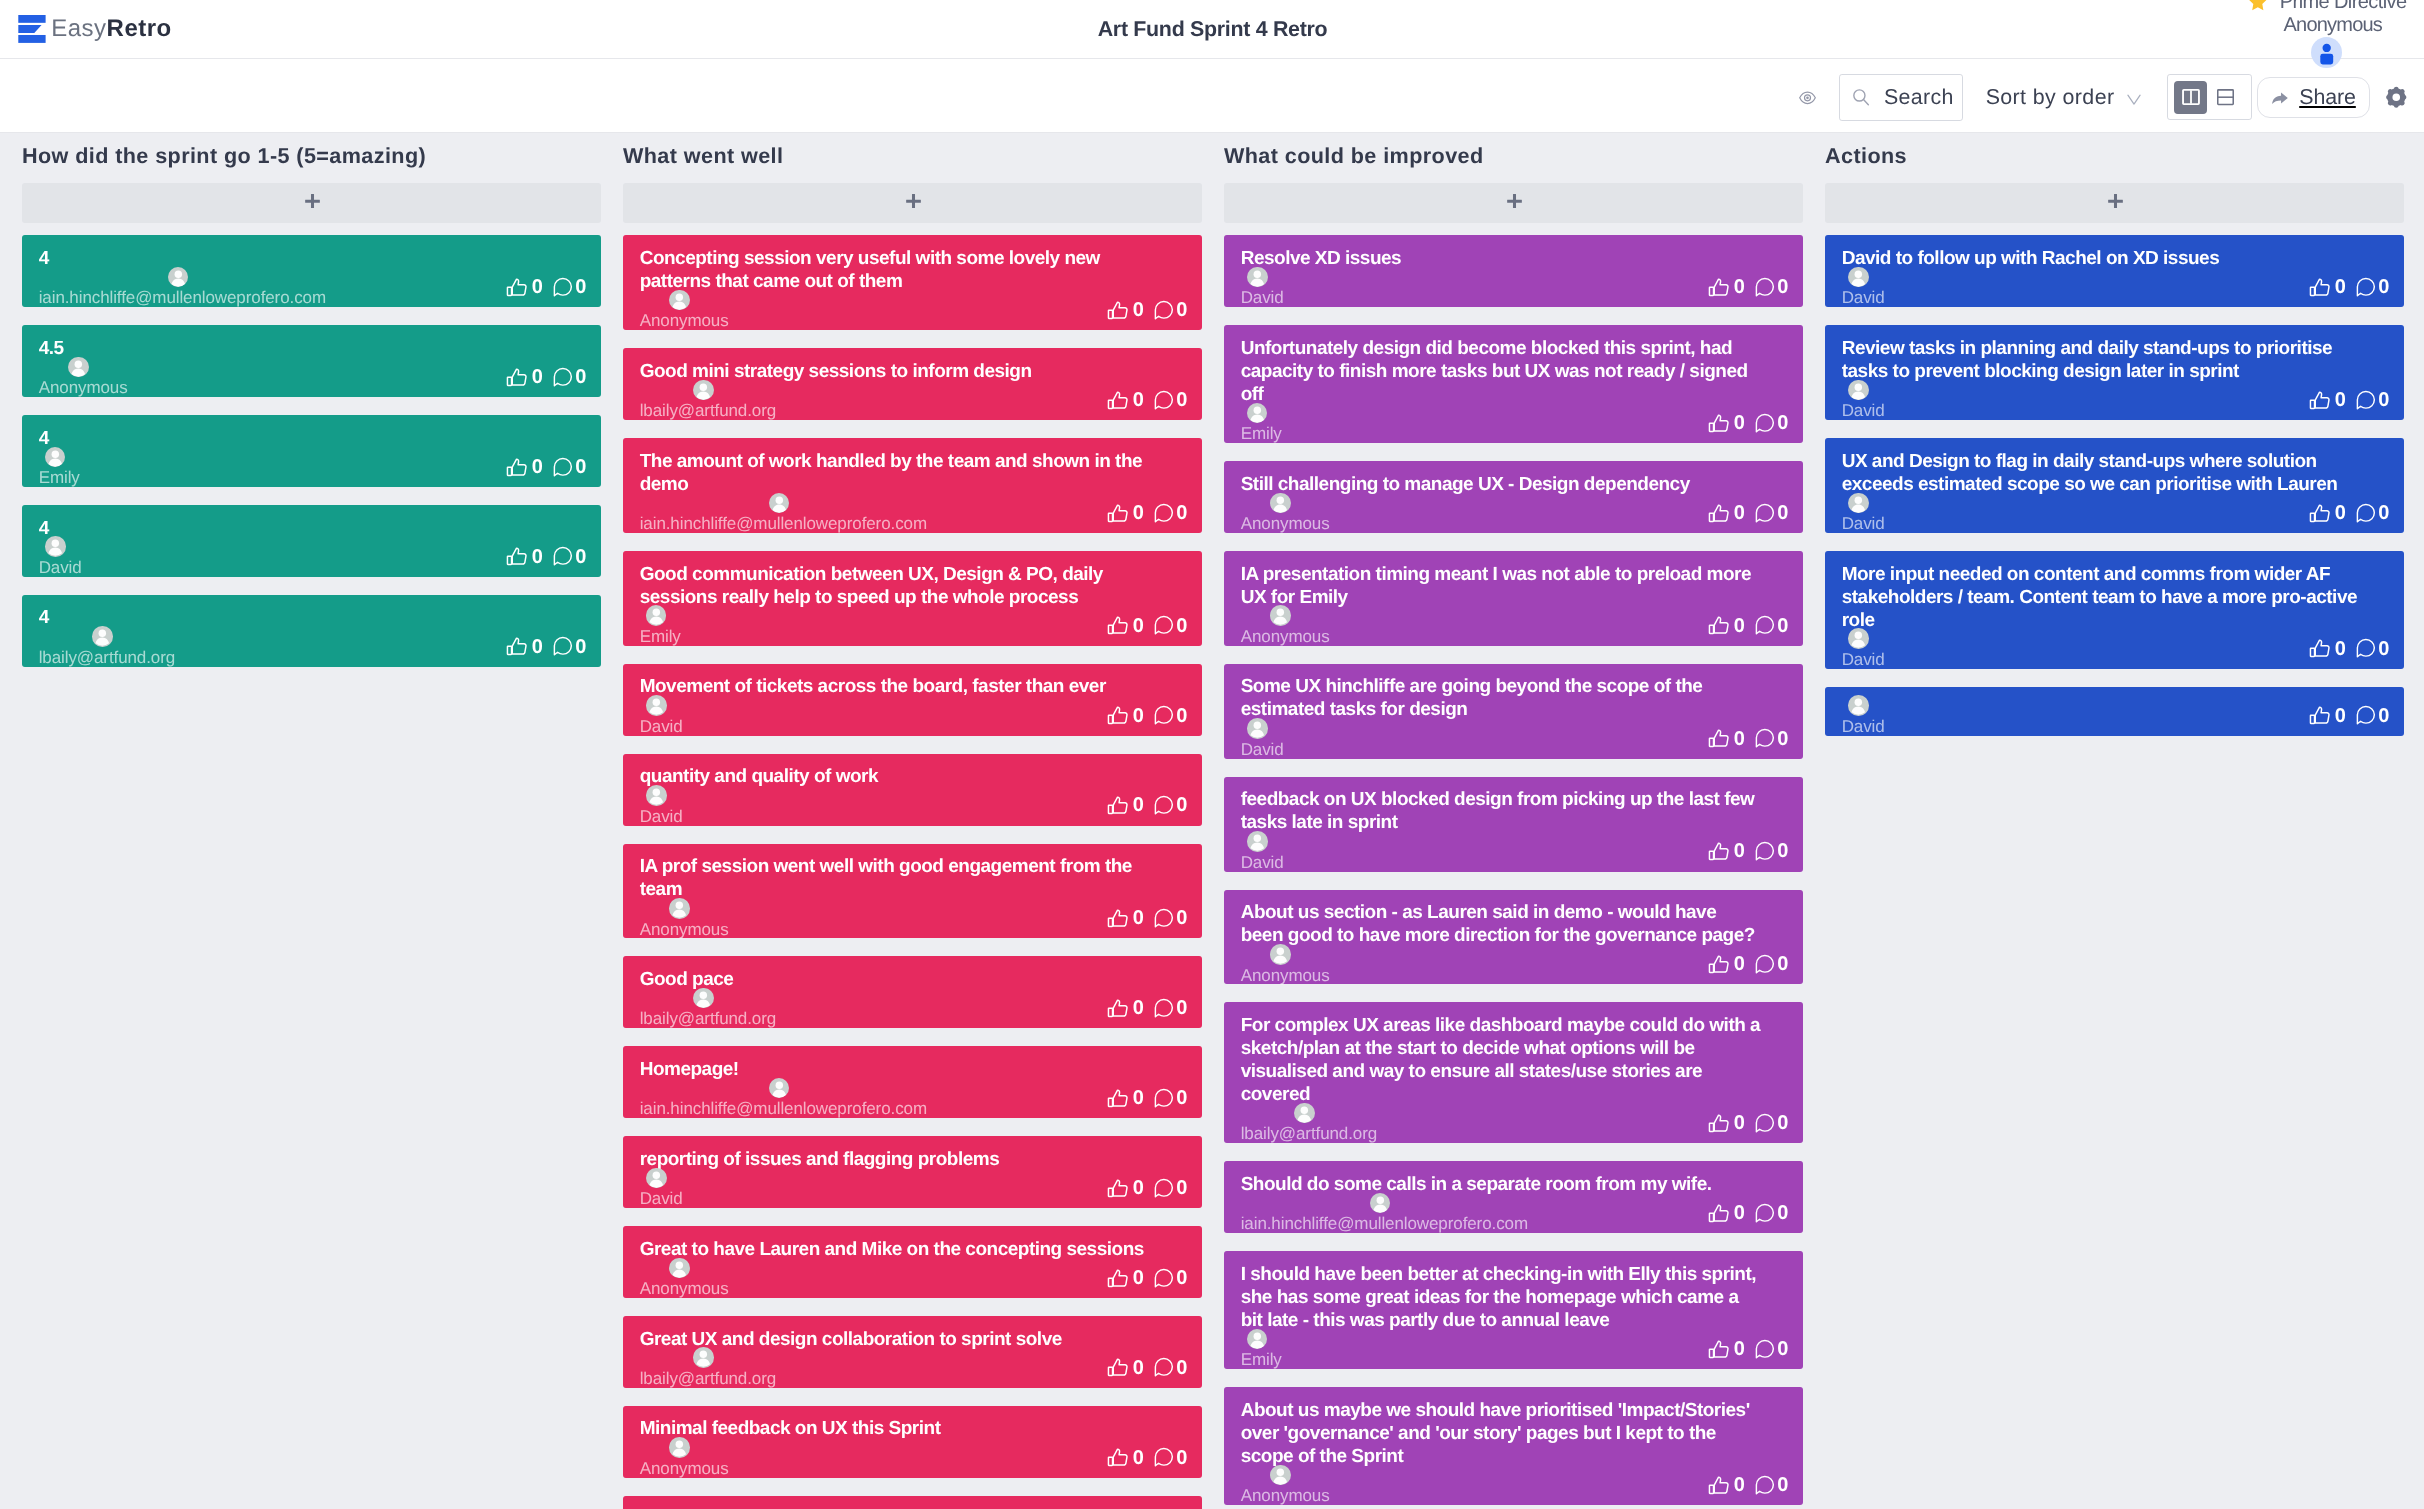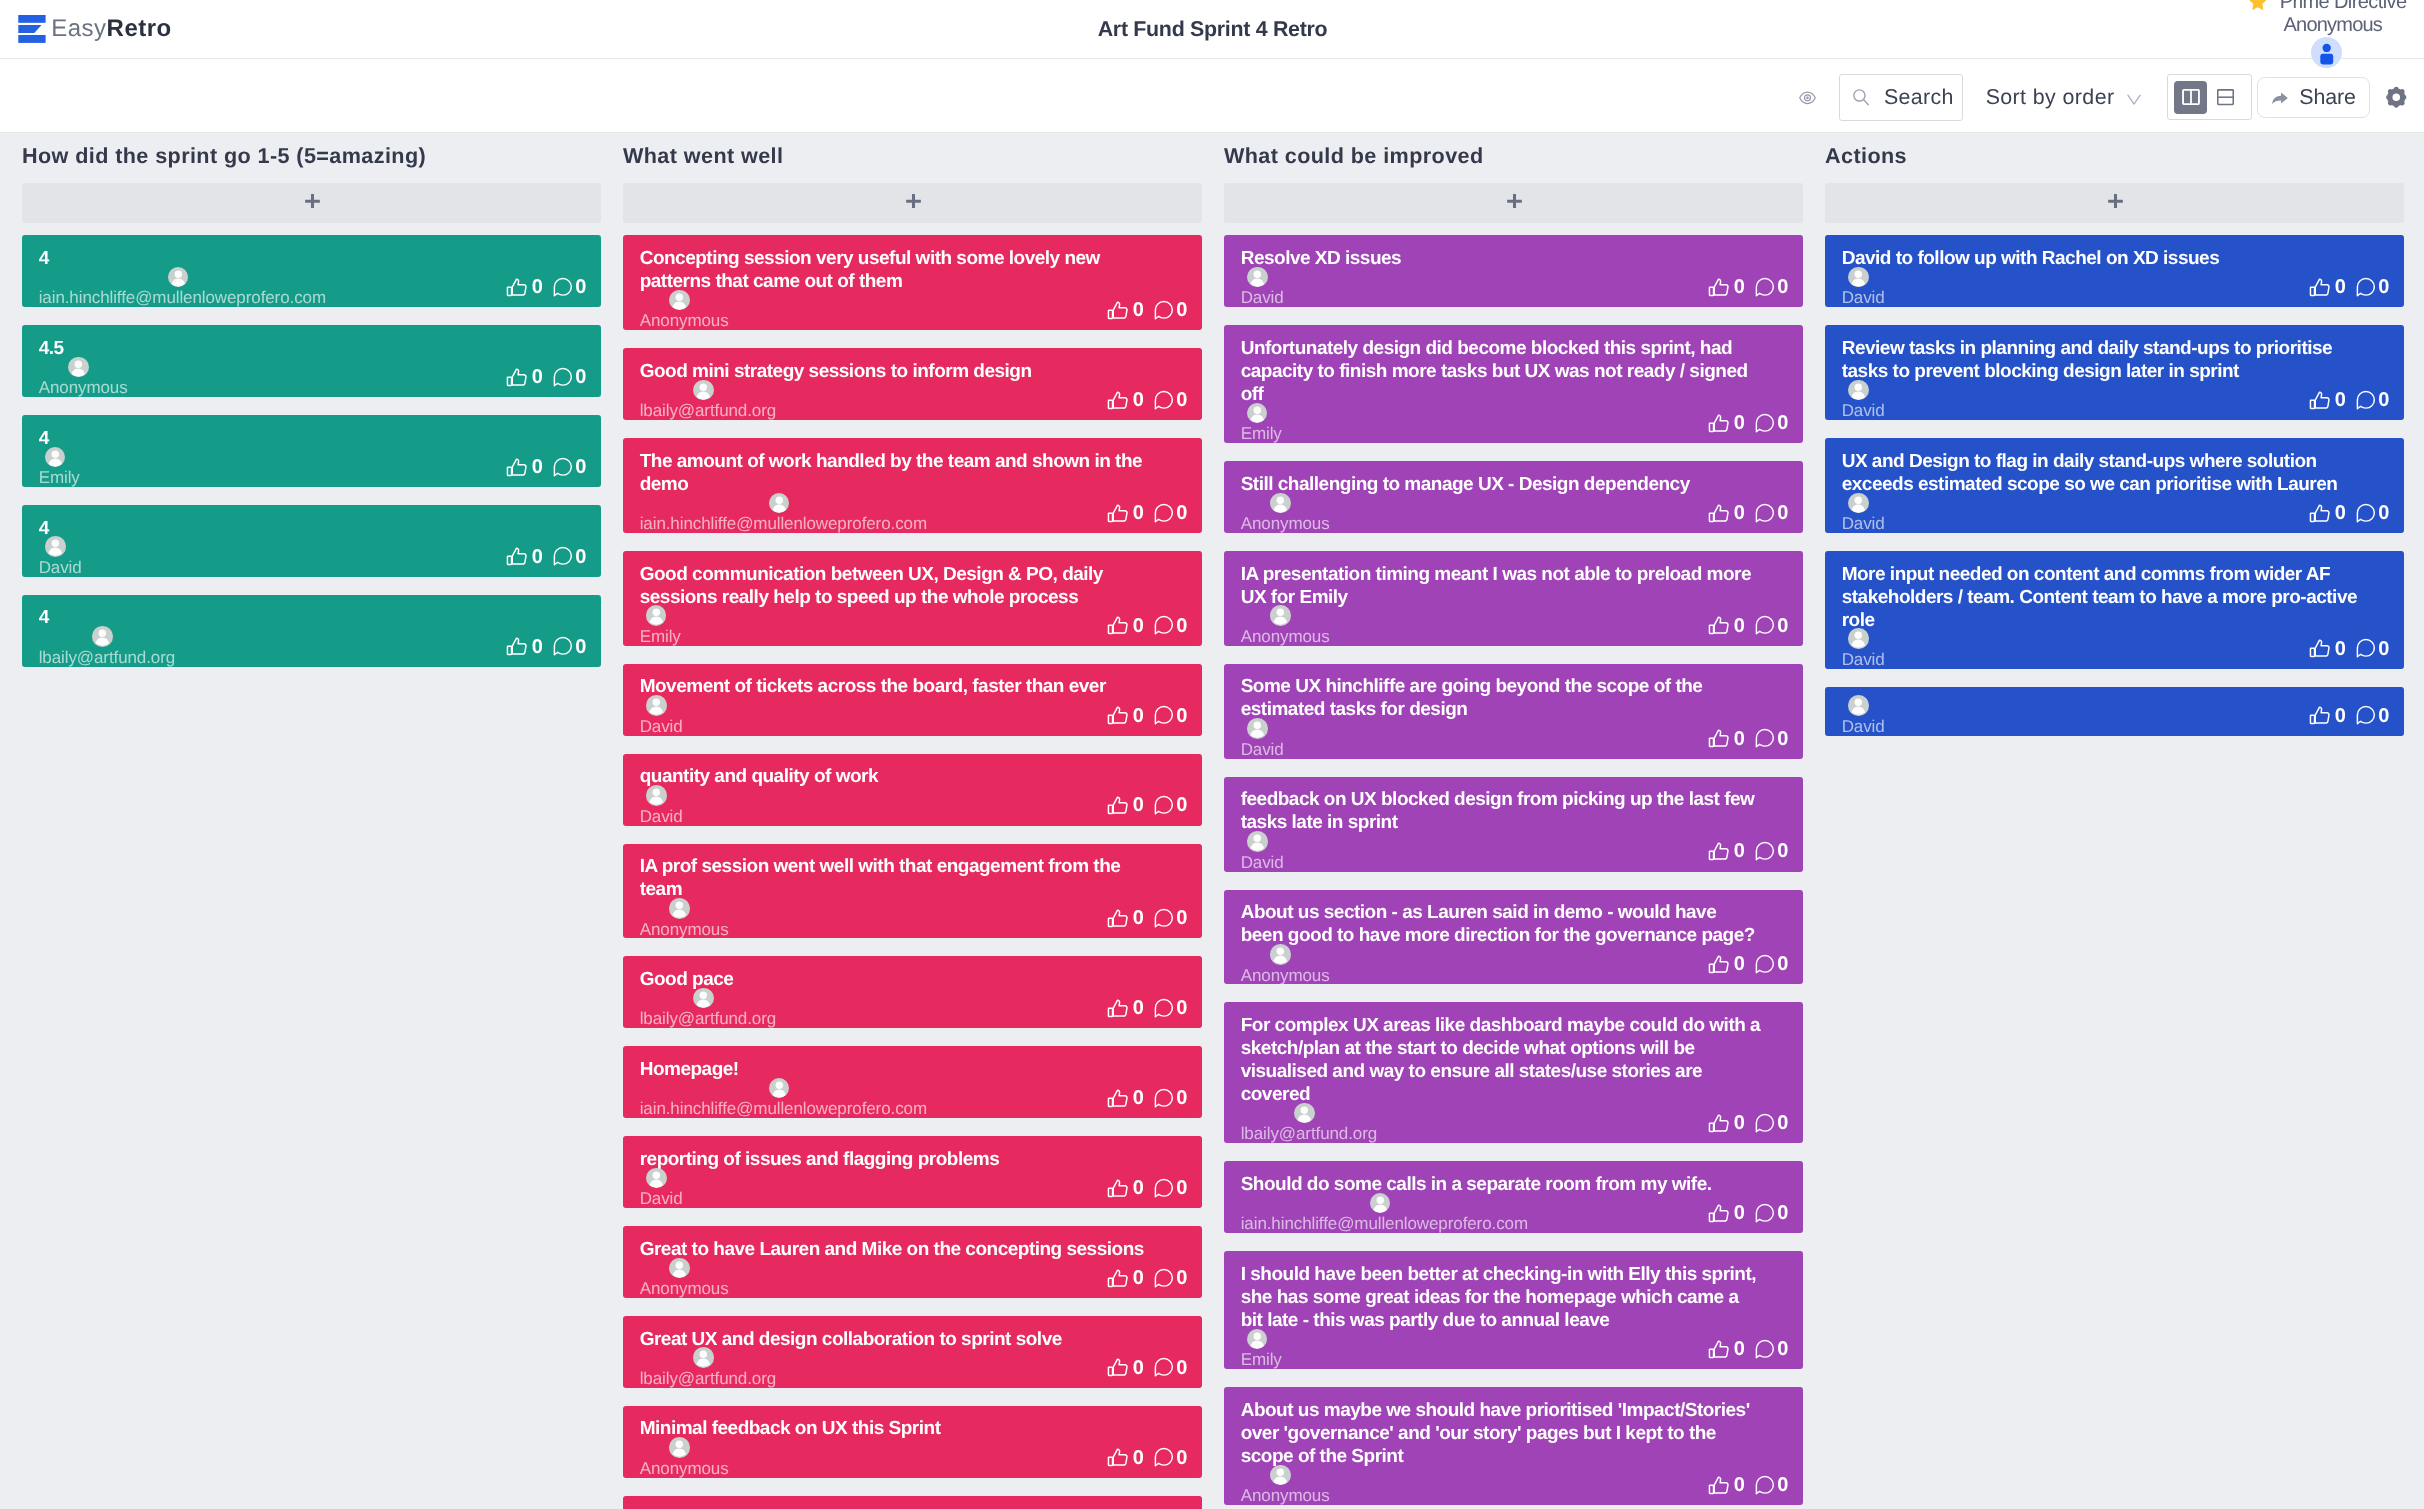--- a/index.html
+++ b/index.html
@@ -58,22 +58,22 @@
   .sortbox { display: flex; align-items: center; margin-left: 23px; height: 43px; }
   .sortbox .lbl { font-size: 21.4px; color: #3c4253; letter-spacing: 0.4px; }
   .sortbox .chev { margin-left: 12.3px; display:flex; position:relative; top:2.5px; }
   .viewtoggle {
     display: flex; align-items: center; border: 1px solid #d7dae1; border-radius: 2.9px;
     height: 46px; margin-left: 26px; padding: 0 8.8px 0 6.4px; gap: 2px;
   }
   .vt-btn { width: 33px; height: 33px; display:flex; align-items:center; justify-content:center; border-radius: 3.9px; }
   .vt-btn.active { background: #737888; }
   .sharebox {
-    display: flex; align-items: center; border: 1px solid #dfe1e7; border-radius: 8px;
-    height: 41px; margin-left: 4.7px; padding: 0 12.7px 0 13.2px;
+    display: flex; align-items: center; border: 1px solid #dfe1e7; border-radius: 13px;
+    height: 41px; margin-left: 4.7px; padding: 0 12.7px 0 13.2px; text-decoration: underline;
   }
   .sharebox .lbl { font-size: 21.4px; color: #3c4253; margin-left: 10.8px; letter-spacing: -0.1px;}
   .gear-btn { margin-left: 13px; display:flex; align-items:center; }
 
   
   .board {
     display: flex; align-items: flex-start;
     padding: 0 0 0 22px; height: 1382px; overflow: hidden;
   }
   .col { width: 579px; flex: 0 0 579px; margin-right: 22px; }
@@ -532,21 +532,21 @@
               <span class="icon-cmt">
                 <svg width="24.5" height="24.5" viewBox="0 0 24 24" fill="none" stroke="#ffffff" stroke-width="1.42" stroke-linejoin="round">
                   <path d="M12.6 3.5 C17.2 3.5 20.9 7.1 20.9 11.6 C20.9 16.1 17.2 19.7 12.6 19.7 C10.6 19.7 8.8 19.0 7.4 17.9 L4.3 20.3 L4.3 15.0 C4.3 15.0 4.3 13.3 4.3 11.6 C4.3 7.1 8.0 3.5 12.6 3.5 Z"></path>
                 </svg>
               </span>
               <span class="cnt last">0</span>
             </div>
           </div>
         </div>
         <div class="card" style="background:#e62a5f">
-          <div class="card-text">IA prof session went well with that engagement from the team</div>
+          <div class="card-text">IA prof session went well with good engagement from the team</div>
           <div class="card-foot">
             <div class="card-author">
               <span class="avatar-sm">
                 <svg width="20.6" height="20.6" viewBox="0 0 21 21">
                   <circle cx="10.5" cy="7.4" r="3.8" fill="#fdfdfd"></circle>
                   <path d="M10.5 11.8 c3.9 0 6.5 2.9 6.85 5.9 a10.5 10.5 0 0 1 -13.7 0 c0.35 -3.0 2.95 -5.9 6.85 -5.9 z" fill="#fdfdfd"></path>
                 </svg>
               </span>
               <span class="author-name">Anonymous</span>
             </div>

